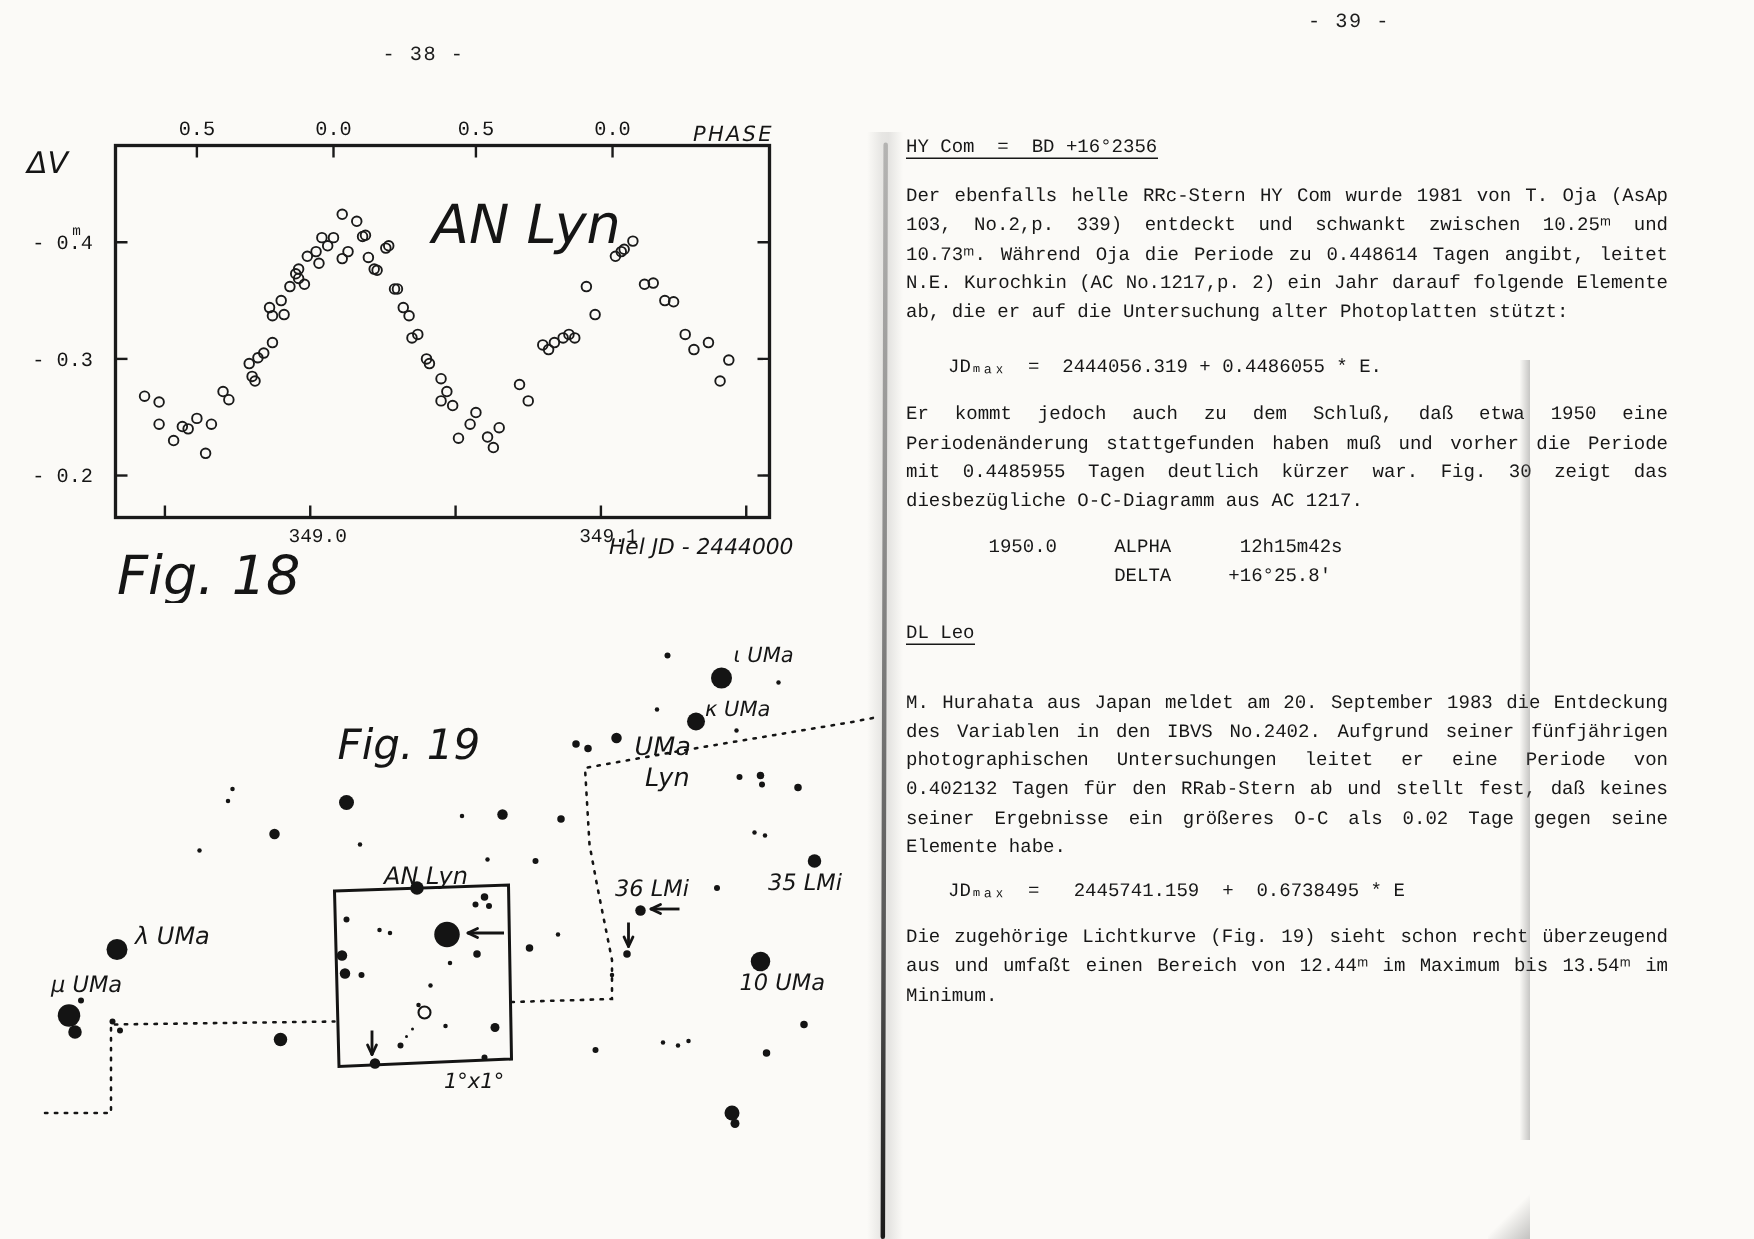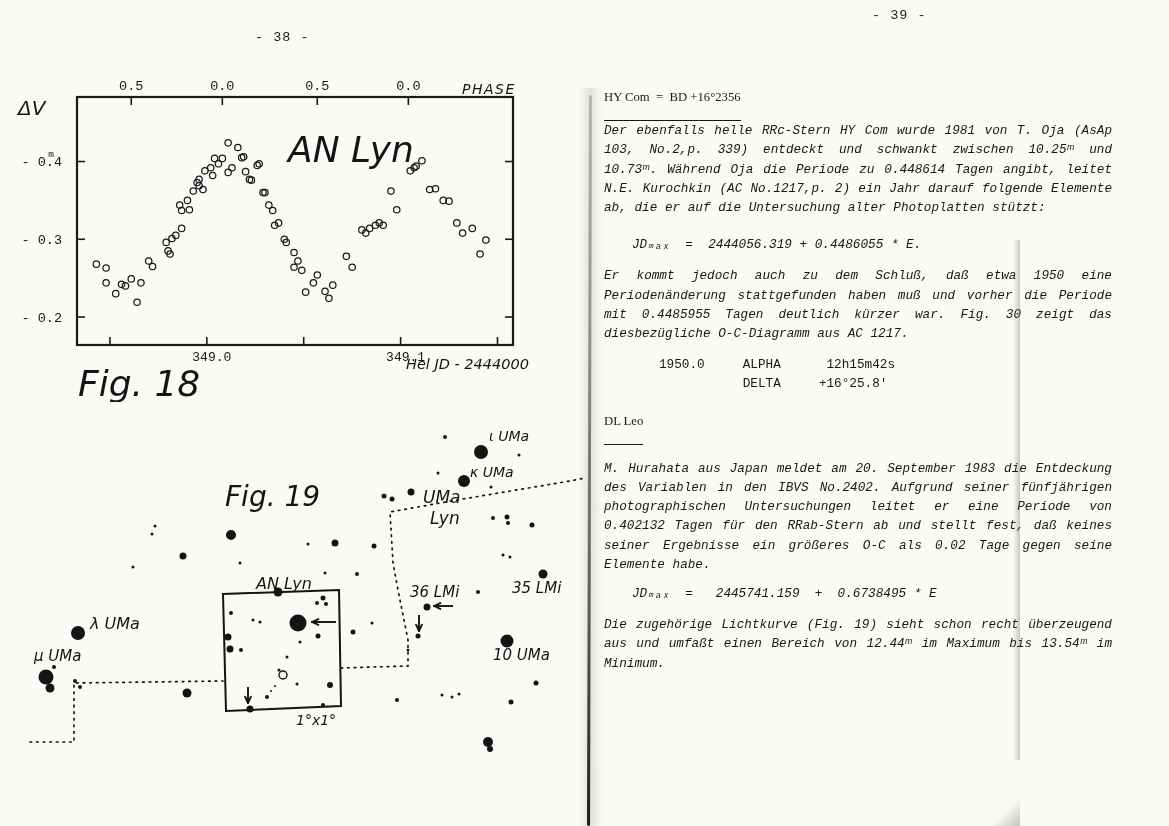--- a/index.html
+++ b/index.html
@@ -13,26 +13,26 @@
   #pgnum-right{left:836px;top:8px;margin-left:36px;}
 
   
   #lightcurve{position:absolute;left:0;top:70px;}
   #starchart{position:absolute;left:0;top:410px;}
 
   
   #textcol{position:absolute;left:604px;top:88px;width:508px;
            font-family:"Liberation Mono","DejaVu Sans Mono","DejaVu Sans",monospace;
            font-size:12.7px;line-height:19.2px;color:#171717;}
-  #textcol p{margin:12px 0 0;text-align:justify;font-style:italic;}
+  #textcol p{margin:12px 0 0;text-align:justify;}
   #textcol p.m0{margin-top:0;}
   .h{margin:0 0 14px;}
-  .h span{white-space:pre;border-bottom:1.4px solid #171717;padding-bottom:16px;font-family:Liberation Serif, serif;}
+  .h span{white-space:pre;border-bottom:1.4px solid #171717;padding-bottom:0;}
   .h2{margin-top:18px;margin-bottom:28px;}
-  .formula{margin:18px 0 0;padding-left:28px;white-space:pre;font-style:italic;}
+  .formula{margin:18px 0 0;padding-left:28px;white-space:pre;}
   .formula.f2{margin-top:10px;}
   .pos{font:inherit;white-space:pre;margin:12px 0 0;padding-left:55px;}
   #para6{margin-top:6px;}
   #para2{margin-top:12px;}
 
   
   #gutter-haze{position:absolute;left:578px;top:88px;width:24px;height:738px;pointer-events:none;
     background:linear-gradient(to right,rgba(110,110,110,0) 0%,rgba(110,110,110,0.14) 40%,rgba(110,110,110,0.16) 60%,rgba(110,110,110,0) 100%);}
   #gutter-line{position:absolute;left:588px;top:95px;width:2.6px;height:731px;pointer-events:none;border-radius:2px;
     background:linear-gradient(to bottom,rgba(90,90,90,0.35),rgba(70,70,70,0.55) 35%,rgba(45,45,45,0.75) 70%,rgba(15,15,15,0.95));

